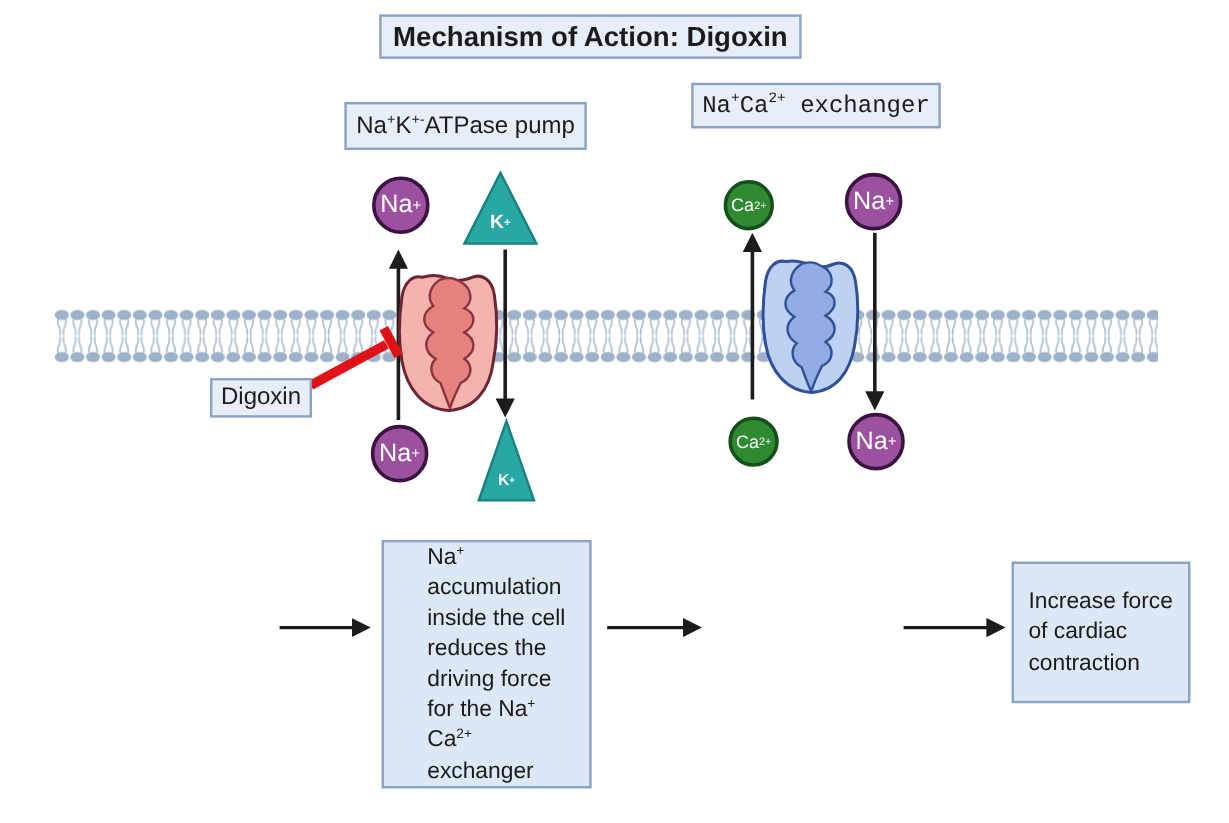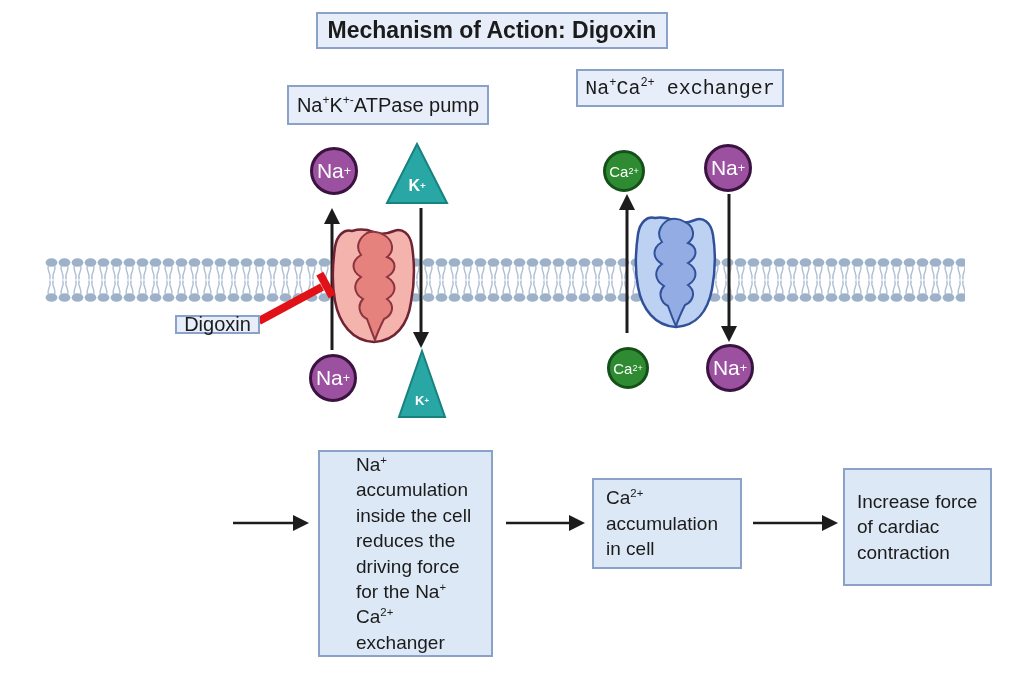--- a/index.html
+++ b/index.html
@@ -100,21 +100,21 @@
     <span>Na<sup>+</sup>K<sup>+-</sup>ATPase pump</span>
   </div>
 
   <div class="box title-box" style="left:316px;top:12px;width:352px;height:37px;">
     <span>Mechanism of Action: Digoxin</span>
   </div>
   <div class="box label-box" style="left:576px;top:69px;width:208px;height:38px;font-family:Liberation Mono, monospace;">
     <span>Na<sup>+</sup>Ca<sup>2+</sup> exchanger</span>
   </div>
 
-  <div class="box label-box" style="left:175px;top:315px;width:85px;height:19px;">
+  <div class="box label-box" style="left:175px;top:315px;width:85px;height:33px;">
     <span>Digoxin</span>
   </div>
 
   <div class="ion ion-na" style="left:310px;top:147px;">
     <span>Na</span>
       <sup>+</sup>
   </div>
   <div class="ion ion-na" style="left:704px;top:144px;">
     <span>Na</span>
       <sup>+</sup>
@@ -141,20 +141,17 @@
       <sup>+</sup>
   </div>
   <div class="tri-label" style="left:422px;top:400px;font-size:13px;">
     <span>K</span>
       <sup>+</sup>
   </div>
 
   <div class="box flow-box" style="left:318px;top:450px;width:175px;height:207px;padding-left:36px;">
     <span>Na<sup>+</sup> accumulation inside the cell reduces the driving force for the Na<sup>+</sup> Ca<sup>2+</sup> exchanger</span>
   </div>
-  <div class="box flow-box" style="left:592px;top:478px;width:150px;height:91px;">
-    <span>Ca<sup>2+</sup> accumulation in cell</span>
-  </div>
   <div class="box flow-box" style="left:843px;top:468px;width:149px;height:118px;">
     <span>Increase force of cardiac contraction</span>
   </div>
 
 </div>
 
 </body></html>

